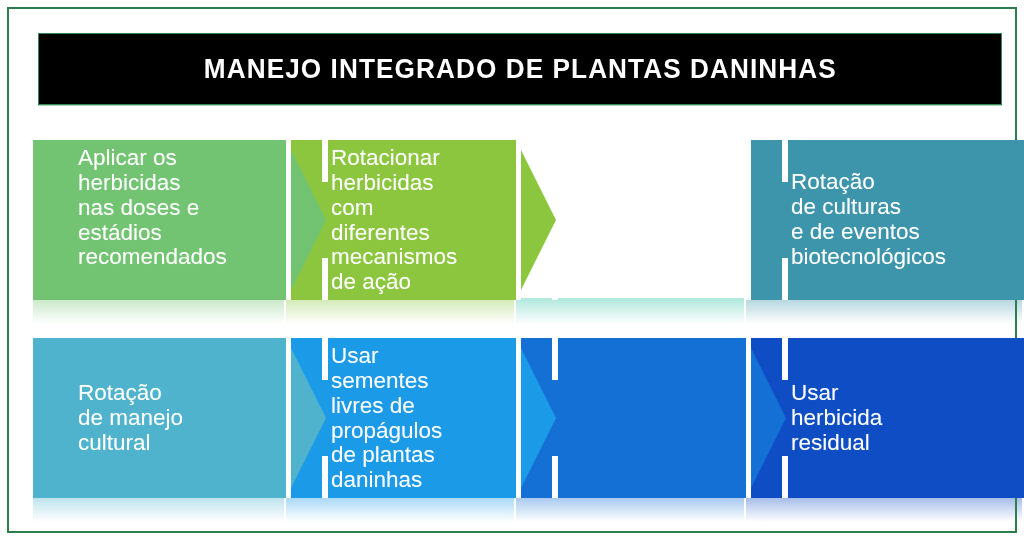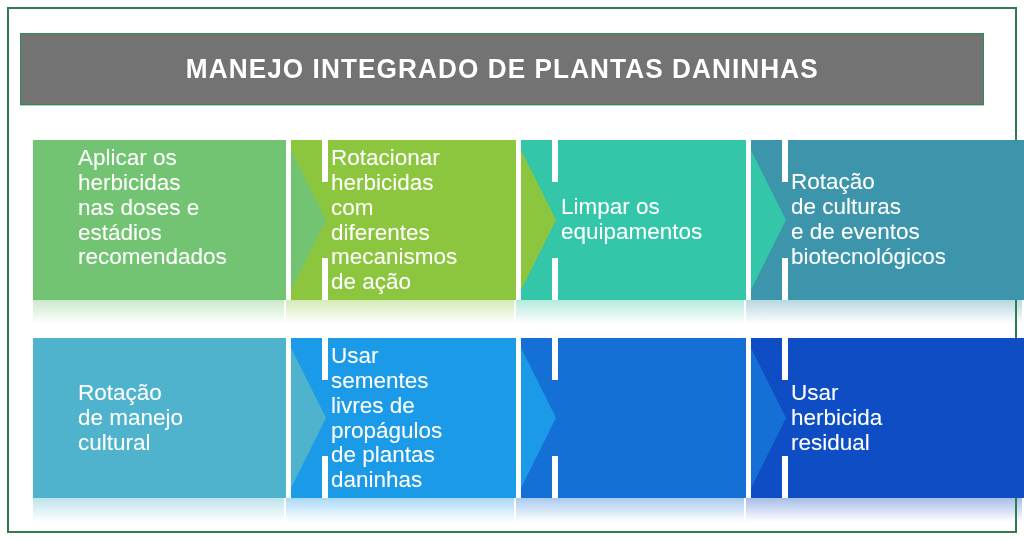--- a/index.html
+++ b/index.html
@@ -30,25 +30,25 @@
     height: 526px;
     border: 2px solid #2e7d4f;
     box-sizing: border-box;
     pointer-events: none;
     z-index: 5;
   }
 
   
   .title-banner {
     position: absolute;
-    left: 20px;
+    left: 38px;
     top: 33px;
     width: 964px;
     height: 72px;
-    background: #737373;
+    background: #000000;
     border: 1px solid #2f8a55;
     box-sizing: border-box;
     display: flex;
     align-items: center;
     justify-content: center;
     box-shadow: 0 1px 0 rgba(120,170,140,0.55);
   }
   .title-text {
     color: #ffffff;
     font-size: 27px;
@@ -202,28 +202,20 @@
 com
 diferentes
 mecanismos
 de ação</div>
       </div>
       <div class="sep" style="left: 483px; z-index: 19;">
         <div class="line"></div>
       </div>
       <div class="tick" style="left: 519px; top: 0px; height: 42px; z-index: 29;"></div>
       <div class="tick" style="left: 519px; top: 118px; height: 42px; z-index: 29;"></div>
-      <div class="chev" style="left: 483px; width: 270px; z-index: 8;">
-        <div class="shape">
-          <div class="rect" style="right: 40px; background: rgb(52, 198, 168);"></div>
-          <div class="point" style="background: rgb(52, 198, 168);"></div>
-        </div>
-        <div class="label middle">Limpar os
-equipamentos</div>
-      </div>
       <div class="sep" style="left: 713px; z-index: 18;">
         <div class="line"></div>
       </div>
       <div class="tick" style="left: 749px; top: 0px; height: 42px; z-index: 28;"></div>
       <div class="tick" style="left: 749px; top: 118px; height: 42px; z-index: 28;"></div>
       <div class="chev" style="left: 713px; width: 318px; z-index: 7;">
         <div class="shape">
           <div class="rect" style="right: 40px; background: rgb(61, 149, 171);"></div>
         </div>
         <div class="label middle">Rotação

